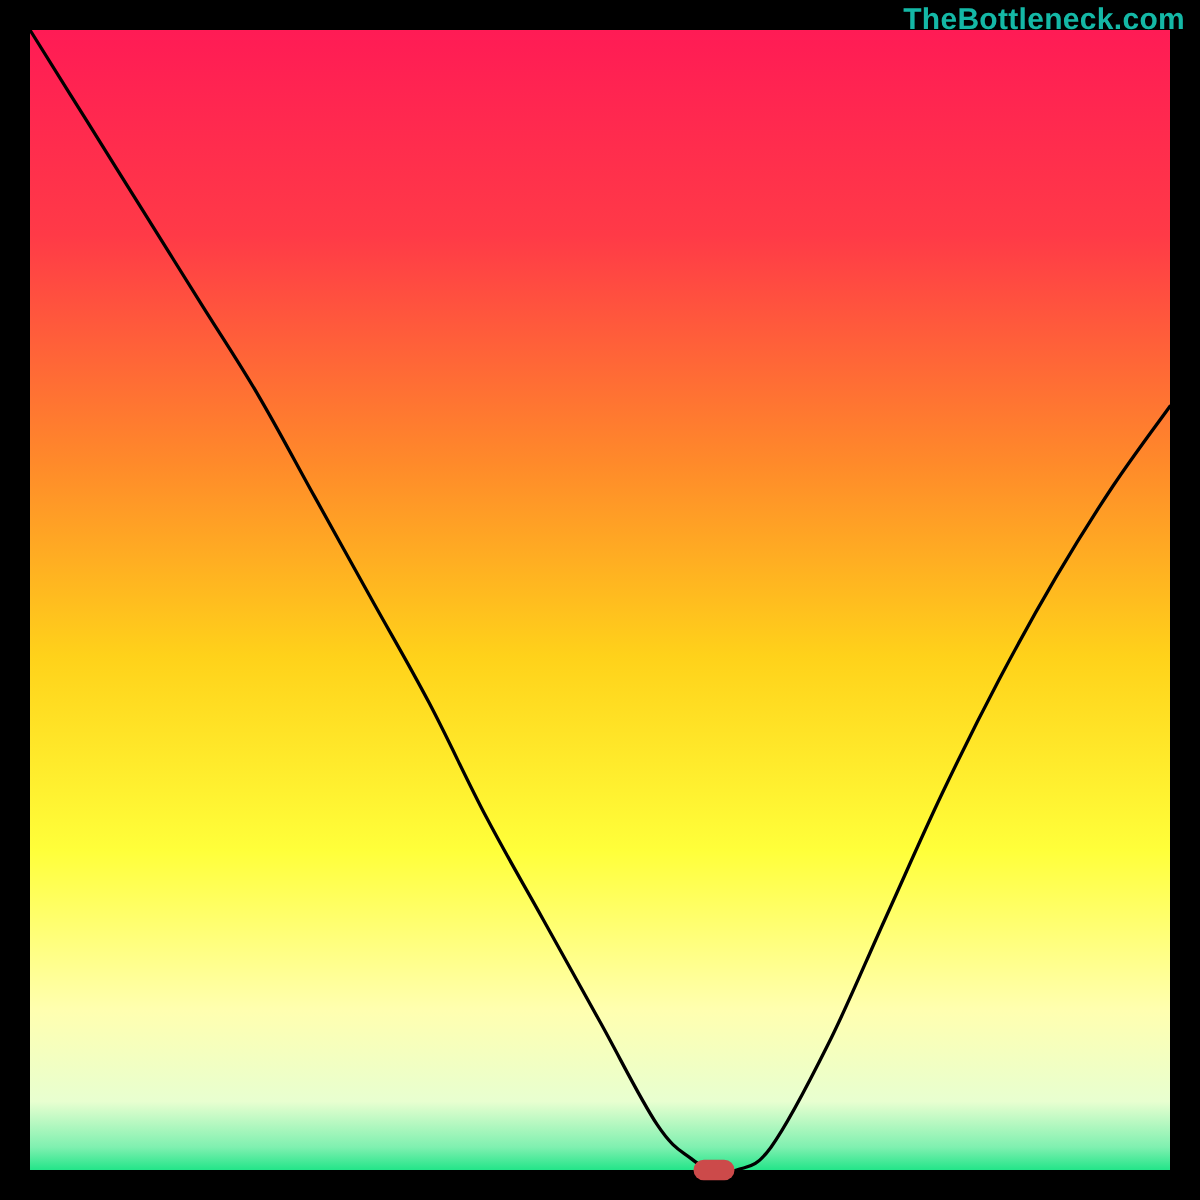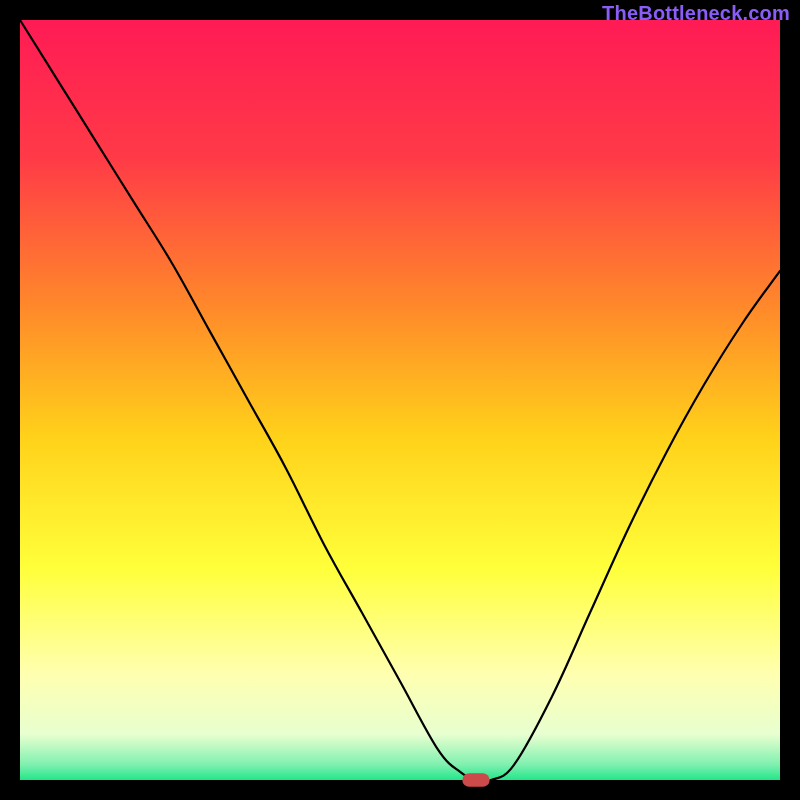--- a/index.html
+++ b/index.html
@@ -26,21 +26,21 @@
     width: 760px;
     height: 760px;
     
   }
   .watermark {
     position: absolute;
     top: 2px;
     right: 10px;
     font-size: 20px;
     font-weight: 600;
-    color: #8b5cf6;
+    color: #14b8a6;
     letter-spacing: 0.2px;
   }
   svg.curve-layer {
     position: absolute;
     left: 20px;
     top: 20px;
     width: 760px;
     height: 760px;
     overflow: visible;
   }

